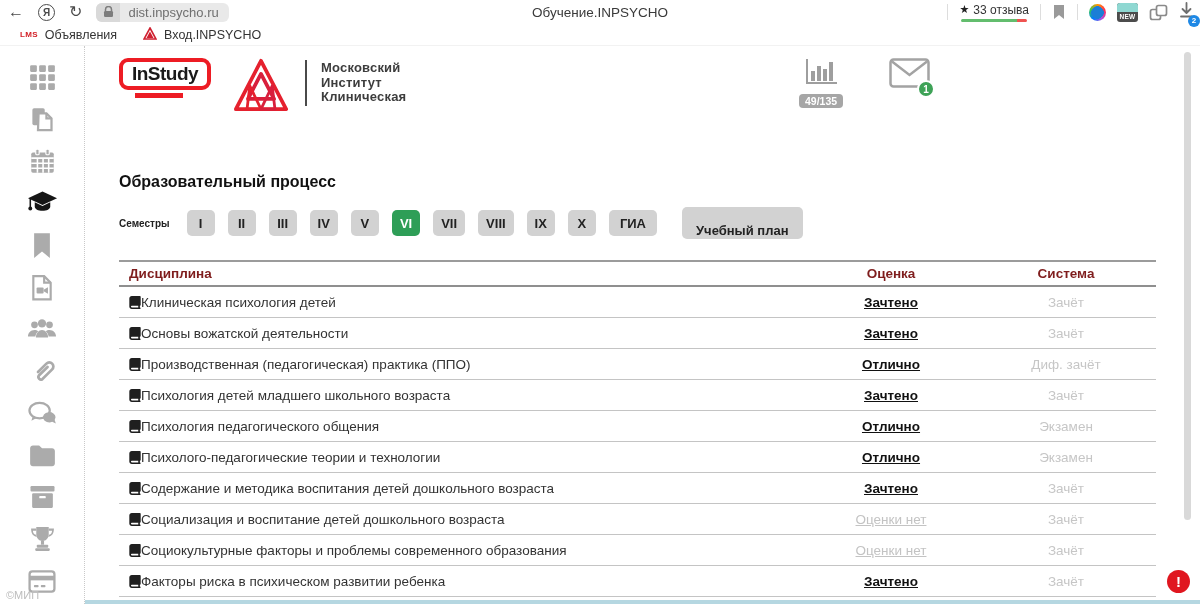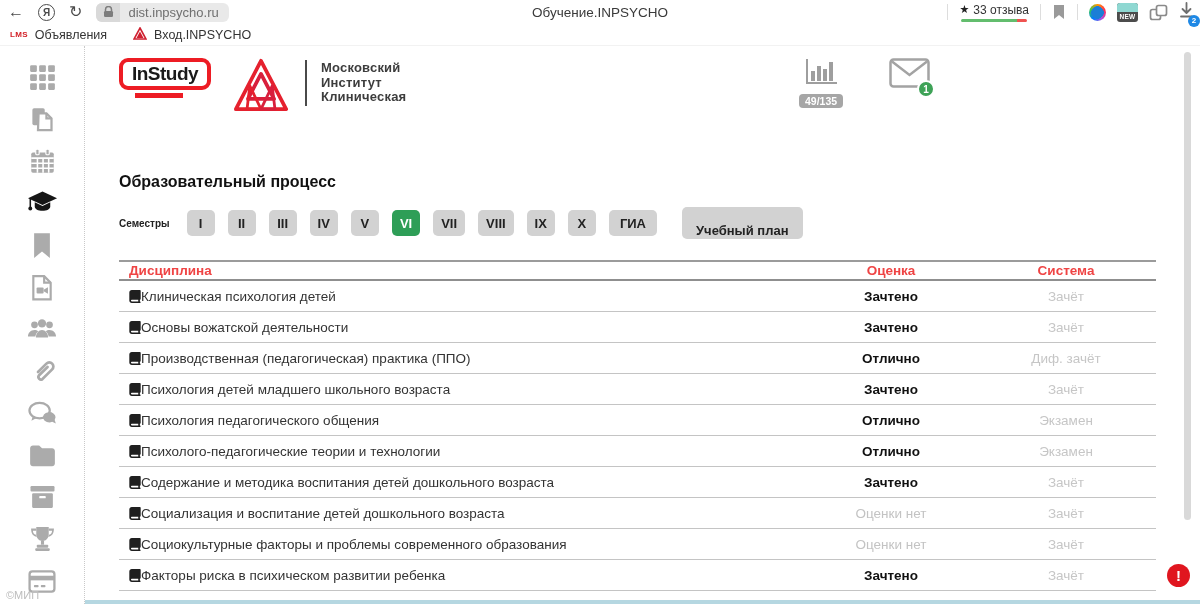--- a/index.html
+++ b/index.html
@@ -27,21 +27,21 @@
   .color-circle { width:17px; height:17px; border-radius:50%;
      background: radial-gradient(circle at 50% 50%, #1c7ed6 0 52%, rgba(0,0,0,0) 53%),
                  conic-gradient(#ff9500, #ff2d55, #af52de, #007aff, #34c759, #ff9500); }
   .new-icon { width:21px; height:19px; background:#4c4c4c; border-radius:3px; display:flex; flex-direction:column; overflow:hidden; }
   .new-top { height:9px; background:#8fd8d2; }
   .new-label { flex:1; display:flex; align-items:center; justify-content:center; color:#fff; font-size:6.5px; font-weight:bold; letter-spacing:.3px; }
   .dl-wrap { position:relative; }
   .dl-badge { position:absolute; right:-6px; bottom:-4px; width:12px; height:12px; border-radius:50%; background:#1e88e5; color:#fff; font-size:8px; font-weight:bold; display:flex; align-items:center; justify-content:center; }
 
   
-  .bm-bar { position:absolute; top:24px; left:0; right:0; height:22px; display:flex; align-items:center; gap:26px; padding-left:10px; background:#fff; border-bottom:1px solid #f2f2f2; }
+  .bm-bar { position:absolute; top:24px; left:0; right:0; height:22px; display:flex; align-items:center; gap:26px; padding-left:20px; background:#fff; border-bottom:1px solid #f2f2f2; }
   .bm { display:flex; align-items:center; gap:7px; font-size:12.5px; color:#333; cursor:pointer; }
   .lms-fav { color:#d21f26; font-size:8px; font-weight:bold; letter-spacing:.3px; }
 
   
   .main { position:absolute; top:46px; left:0; right:0; bottom:0; }
   .sidebar { position:absolute; left:0; top:0; bottom:0; width:85px; border-right:1px dotted #c9c9c9; display:flex; flex-direction:column; align-items:center; padding-top:16px; gap:12px; }
   .sb-item { width:32px; height:30px; display:flex; align-items:center; justify-content:center; cursor:pointer; }
   .copyright { position:absolute; left:6px; bottom:3px; font-size:11px; color:#bdbdbd; }
 
   .content { position:absolute; left:86px; top:0; right:0; bottom:0; padding:12px 0 0 33px; }
@@ -62,25 +62,25 @@
 
   .semesters { display:flex; align-items:center; margin-top:16px; }
   .sem-label { font-size:10px; font-weight:bold; color:#222; margin-right:17px; }
   .sem-btns { display:flex; align-items:center; gap:13px; }
   .sem-btn { min-width:28px; height:26px; padding:0 8px; background:#d2d2d2; border:none; border-radius:5px; font-family:inherit; font-size:13px; font-weight:bold; color:#222; display:flex; align-items:center; justify-content:center; cursor:pointer; }
   .sem-btn.active { background:#2e9e57; color:#fff; }
   .sem-btn.gia { padding:0 11px; }
   .plan-btn { margin-left:12px; height:26px; padding:16px 14px; background:#d2d2d2; border:none; border-radius:5px; font-family:inherit; font-size:13px; font-weight:bold; color:#222; cursor:pointer; }
 
   .table { margin-top:21px; width:1037px; }
-  .t-head { display:grid; grid-template-columns:1fr 170px 180px; height:21px; align-items:center; border-top:2px solid #9b9b9b; border-bottom:2px solid #8f8f8f; font-size:13.5px; font-weight:bold; color:#ef4444; }
+  .t-head { display:grid; grid-template-columns:1fr 170px 180px; height:27px; align-items:center; border-top:2px solid #9b9b9b; border-bottom:2px solid #8f8f8f; font-size:13.5px; font-weight:bold; color:#7f1d1d; }
   .t-row { display:grid; grid-template-columns:1fr 170px 180px; height:31px; align-items:center; border-bottom:1.5px solid #c4c4c4; position:relative; }
   .cell-name { padding-left:10px; display:flex; align-items:center; gap:0; font-size:13.5px; color:#333; cursor:pointer; }
   .head-name { padding-left:10px; }
-  .cell-grade { text-align:center; font-size:13.5px; font-weight:bold; color:#111; }
+  .cell-grade { text-align:center; font-size:13.5px; font-weight:bold; color:#111;text-decoration:underline; }
   .cell-grade.muted { font-weight:normal; color:#c3c3c3; }
   .cell-system { text-align:center; font-size:13.5px; color:#c6c6c6; }
   .head-center { text-align:center; }
   .book { display:flex; }
   .alert-circle { position:absolute; right:-34px; top:4px; width:23px; height:23px; border-radius:50%; background:#e0161f; color:#fff; font-size:15px; font-weight:bold; display:flex; align-items:center; justify-content:center; cursor:pointer; }
 
   .scroll-thumb { position:absolute; right:9px; top:6px; width:7px; height:468px; background:#d9d9d9; border-radius:4px; cursor:pointer; }
   .bottom-strip { position:absolute; left:85px; right:0; bottom:0; height:4px; background:#b5d7e1; }
 </style>
 </head>

